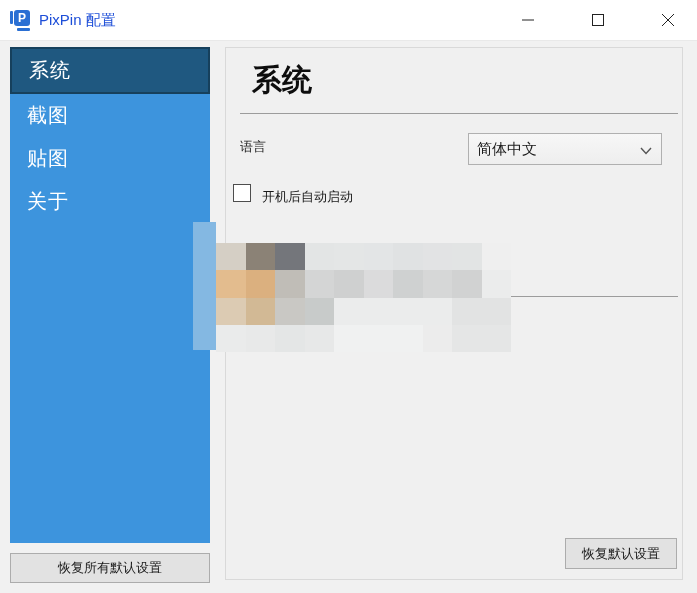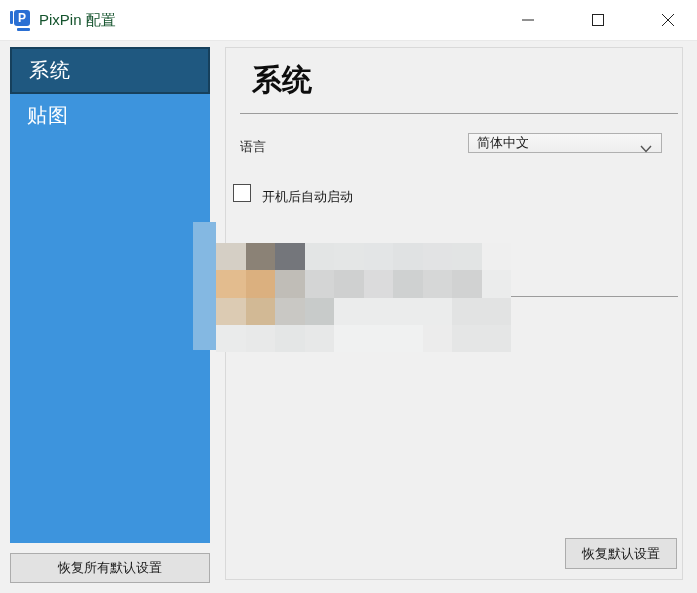--- a/index.html
+++ b/index.html
@@ -23,21 +23,21 @@
     position:absolute;left:4px;top:1px;width:16px;height:16px;border-radius:3px;
     background:#2a6fd3;color:#fff;font-weight:bold;font-size:12px;
     display:flex;align-items:center;justify-content:center;
   }
   .app-icon .dash-left{
     position:absolute;left:0;top:2px;width:3px;height:13px;background:#2a6fd3;border-radius:1px;
   }
   .app-icon .dash-bottom{
     position:absolute;left:7px;bottom:0px;width:13px;height:3px;background:#2a6fd3;border-radius:1px;
   }
-  .title-text{margin-left:7px;font-size:15px;color:#14532d;}
+  .title-text{margin-left:7px;font-size:15px;color:#1d4ed8;}
   .win-btn{
     position:absolute;top:0;width:46px;height:40px;
     display:flex;align-items:center;justify-content:center;
   }
   .win-btn svg{display:block;}
   
   .sidebar{
     position:absolute;left:10px;top:47px;width:200px;height:496px;
     background:#3d94dd;
   }
@@ -70,24 +70,24 @@
   .divider{
     position:absolute;height:1px;background:#9c9c9c;
   }
   .divider.d1{left:14px;top:65px;width:438px;}
   .divider.d2{left:14px;top:248px;width:438px;}
   .field-label{
     position:absolute;font-size:13px;color:#1a1a1a;
   }
   .lang-label{left:14px;top:90px;}
   .combo{
-    position:absolute;left:242px;top:85px;width:194px;height:20px;
+    position:absolute;left:242px;top:85px;width:194px;height:32px;
     background:linear-gradient(#f7f7f7,#eeeeee);
     border:1px solid #b0b0b0;box-sizing:border-box;
-    display:flex;align-items:center;font-size:13px;
+    display:flex;align-items:center;font-size:15px;
     padding-left:8px;
   }
   .combo .chev{position:absolute;right:9px;top:7px;}
   .checkbox{
     position:absolute;left:7px;top:136px;width:18px;height:18px;
     background:#ffffff;border:1px solid #4d4d4d;box-sizing:border-box;
   }
   .autostart-label{left:36px;top:140px;}
   .check-update-btn{
     position:absolute;left:242px;top:267px;width:194px;height:32px;
@@ -131,21 +131,27 @@
         <line x1="12" y1="0" x2="0" y2="12" stroke="#222" stroke-width="1"></line>
       </svg>
   </div>
 </div>
 
 <div class="sidebar">
   <div class="side-item selected">
       <span>系统</span>
     </div>
   <div class="side-item">
+      <span>截图</span>
+    </div>
+  <div class="side-item">
       <span>贴图</span>
+    </div>
+  <div class="side-item">
+      <span>关于</span>
     </div>
 </div>
 
 <div class="btn restore-all-btn">恢复所有默认设置</div>
 
 <div class="panel">
   <div class="page-heading">系统</div>
   <div class="divider d1"></div>
 
   <div class="field-label lang-label">语言</div>

